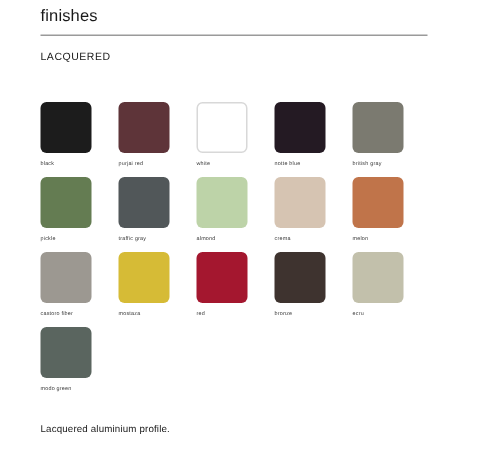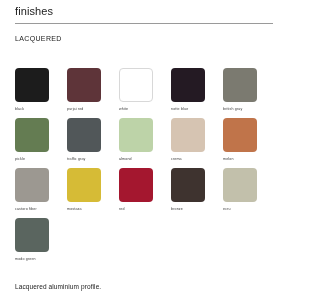--- a/index.html
+++ b/index.html
@@ -12,20 +12,21 @@
     background: #ffffff;
     font-family: "Liberation Sans", sans-serif;
     color: #1a1a1a;
     overflow: hidden;
   }
   .page {
     position: relative;
     width: 288px;
     height: 224px;
     box-sizing: border-box;
+    margin-left: 12px;
   }
   .page-title {
     position: absolute;
     left: 15px;
     top: 5px;
     font-size: 11px;
     font-weight: 400;
     color: #1a1a1a;
     letter-spacing: 0.1px;
   }

